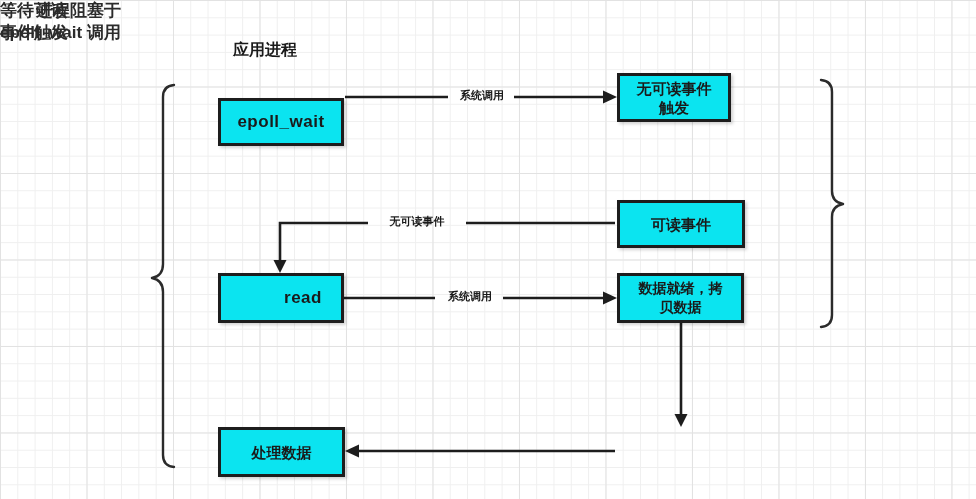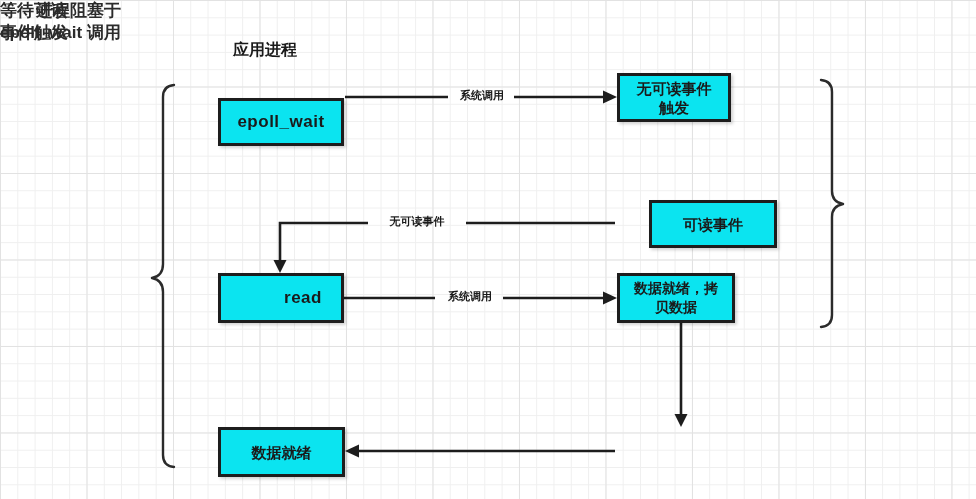--- a/index.html
+++ b/index.html
@@ -127,28 +127,28 @@
     <path class="brace" d="M821,80 Q832,81 832,92 L832,191 Q832,202 843,204 Q832,206 832,217 L832,315 Q832,326 821,327"></path>
   </svg>
 
   <div class="hdr" style="left:233px; top:40px;">应用进程</div>
 
   <div class="node latin" style="left:218px; top:58px; width:126px; height:48px;margin-top:40px;">epoll_wait</div>
 
   <div class="node cn" style="left:617px; top:73px; width:114px; height:49px;">无可读事件
 触发</div>
 
-  <div class="node cn" style="left:617px; top:200px; width:128px; height:48px;margin-left:32px;">可读事件</div>
+  <div class="node cn" style="left:617px; top:200px; width:128px; height:48px;">可读事件</div>
 
   <div class="node latin" style="left:218px; top:273px; width:126px; height:50px;padding-left:44px;">read</div>
 
-  <div class="node cn-sm" style="left:617px; top:273px; width:118px; height:50px;">数据就绪，拷
+  <div class="node cn-sm" style="left:617px; top:273px; width:127px; height:50px;">数据就绪，拷
 贝数据</div>
 
-  <div class="node cn" style="left:218px; top:427px; width:127px; height:50px;">数据就绪</div>
+  <div class="node cn" style="left:218px; top:427px; width:127px; height:50px;">处理数据</div>
 
 
   <div class="lbl" style="left:436px; top:88px; width:92px;">系统调用</div>
   <div class="lbl" style="left:367px; top:214px; width:100px;">无可读事件</div>
   <div class="lbl" style="left:424px; top:289px; width:92px;">系统调用</div>
 
   <div class="bracket-label left-side">进程阻塞于
 epoll_wait 调用</div>
   <div class="bracket-label right-side">等待可读
 事件触发</div>

